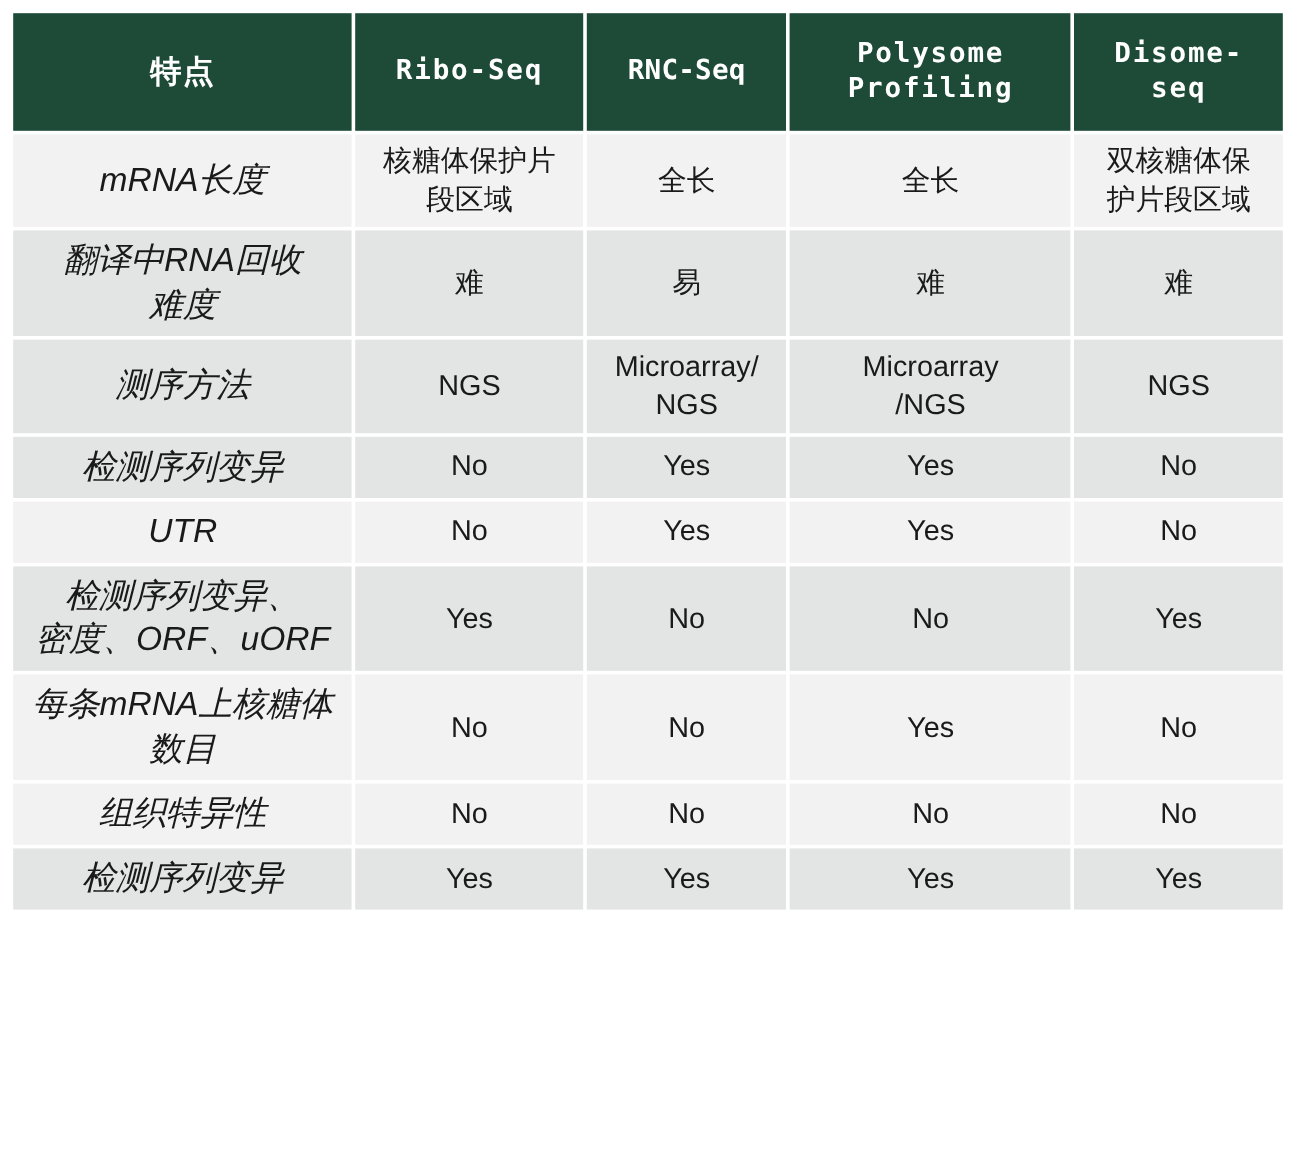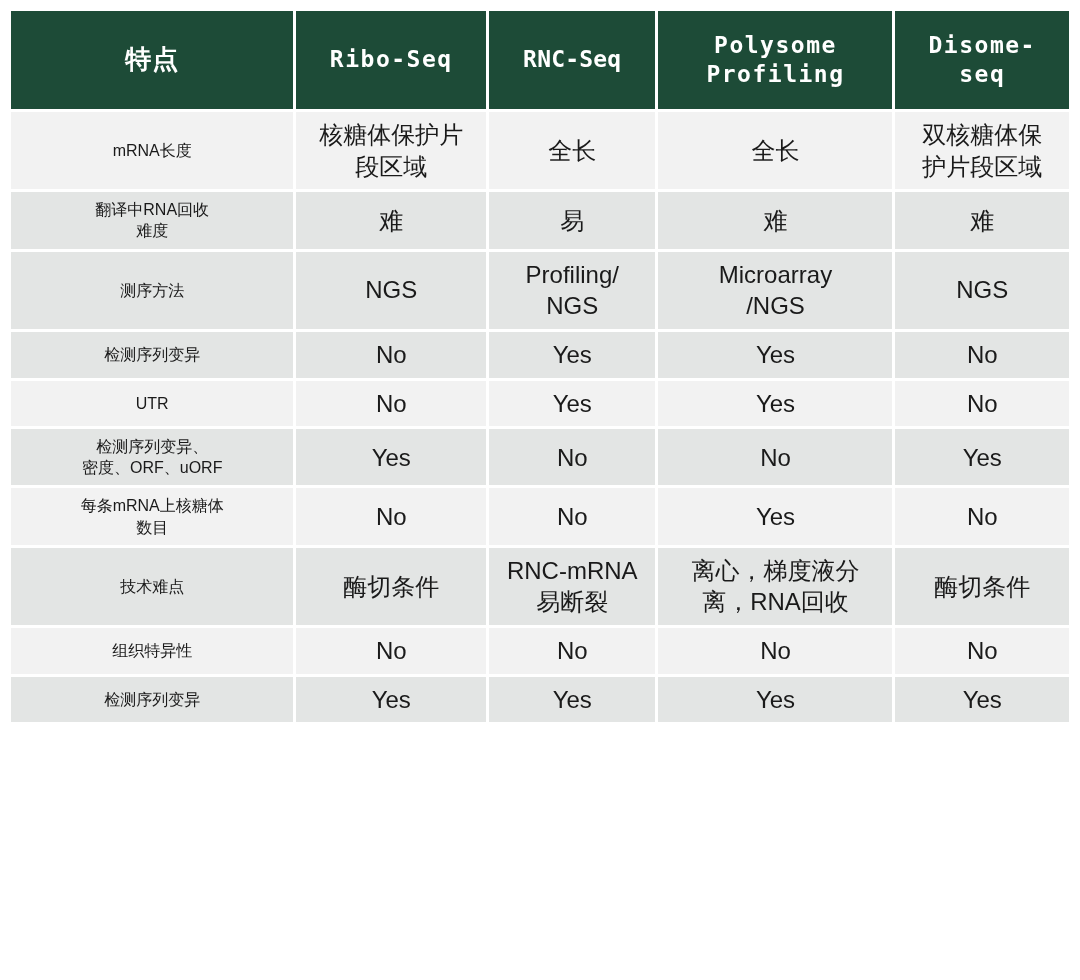--- a/index.html
+++ b/index.html
@@ -73,21 +73,22 @@
     line-height: 1.32;
     padding: 7px 6px;
     border: 0;
     white-space: pre-line;
   }
 
   tbody tr.row-light td { background: #f2f2f2; }
   tbody tr.row-dark  td { background: #e3e5e4; }
 
   tbody td.feature-cell {
-    font-size: 16px;
+    font-size: 28px;
+    font-style: italic;
   }
   tbody td.value-cell {
     font-size: 24px;
   }
 </style>
 </head>
 <body>
 
 <div id="table-wrap">
   <table class="compare">
@@ -123,21 +124,21 @@
           <td class="feature-cell">翻译中RNA回收
 难度</td>
           <td class="value-cell">难</td>
           <td class="value-cell">易</td>
           <td class="value-cell">难</td>
           <td class="value-cell">难</td>
         </tr>
         <tr class="row-dark">
           <td class="feature-cell">测序方法</td>
           <td class="value-cell">NGS</td>
-          <td class="value-cell">Profiling/
+          <td class="value-cell">Microarray/
 NGS</td>
           <td class="value-cell">Microarray
 /NGS</td>
           <td class="value-cell">NGS</td>
         </tr>
         <tr class="row-dark">
           <td class="feature-cell">检测序列变异</td>
           <td class="value-cell">No</td>
           <td class="value-cell">Yes</td>
           <td class="value-cell">Yes</td>
@@ -159,29 +160,20 @@
           <td class="value-cell">Yes</td>
         </tr>
         <tr class="row-light">
           <td class="feature-cell">每条mRNA上核糖体
 数目</td>
           <td class="value-cell">No</td>
           <td class="value-cell">No</td>
           <td class="value-cell">Yes</td>
           <td class="value-cell">No</td>
         </tr>
-        <tr class="row-dark">
-          <td class="feature-cell">技术难点</td>
-          <td class="value-cell">酶切条件</td>
-          <td class="value-cell">RNC-mRNA
-易断裂</td>
-          <td class="value-cell">离心，梯度液分
-离，RNA回收</td>
-          <td class="value-cell">酶切条件</td>
-        </tr>
         <tr class="row-light">
           <td class="feature-cell">组织特异性</td>
           <td class="value-cell">No</td>
           <td class="value-cell">No</td>
           <td class="value-cell">No</td>
           <td class="value-cell">No</td>
         </tr>
         <tr class="row-dark">
           <td class="feature-cell">检测序列变异</td>
           <td class="value-cell">Yes</td>

